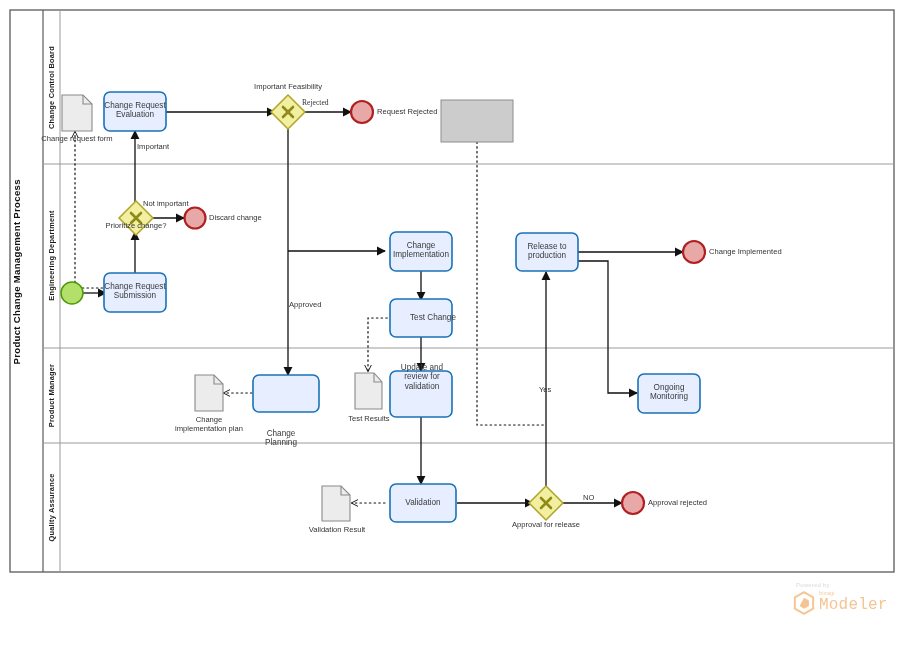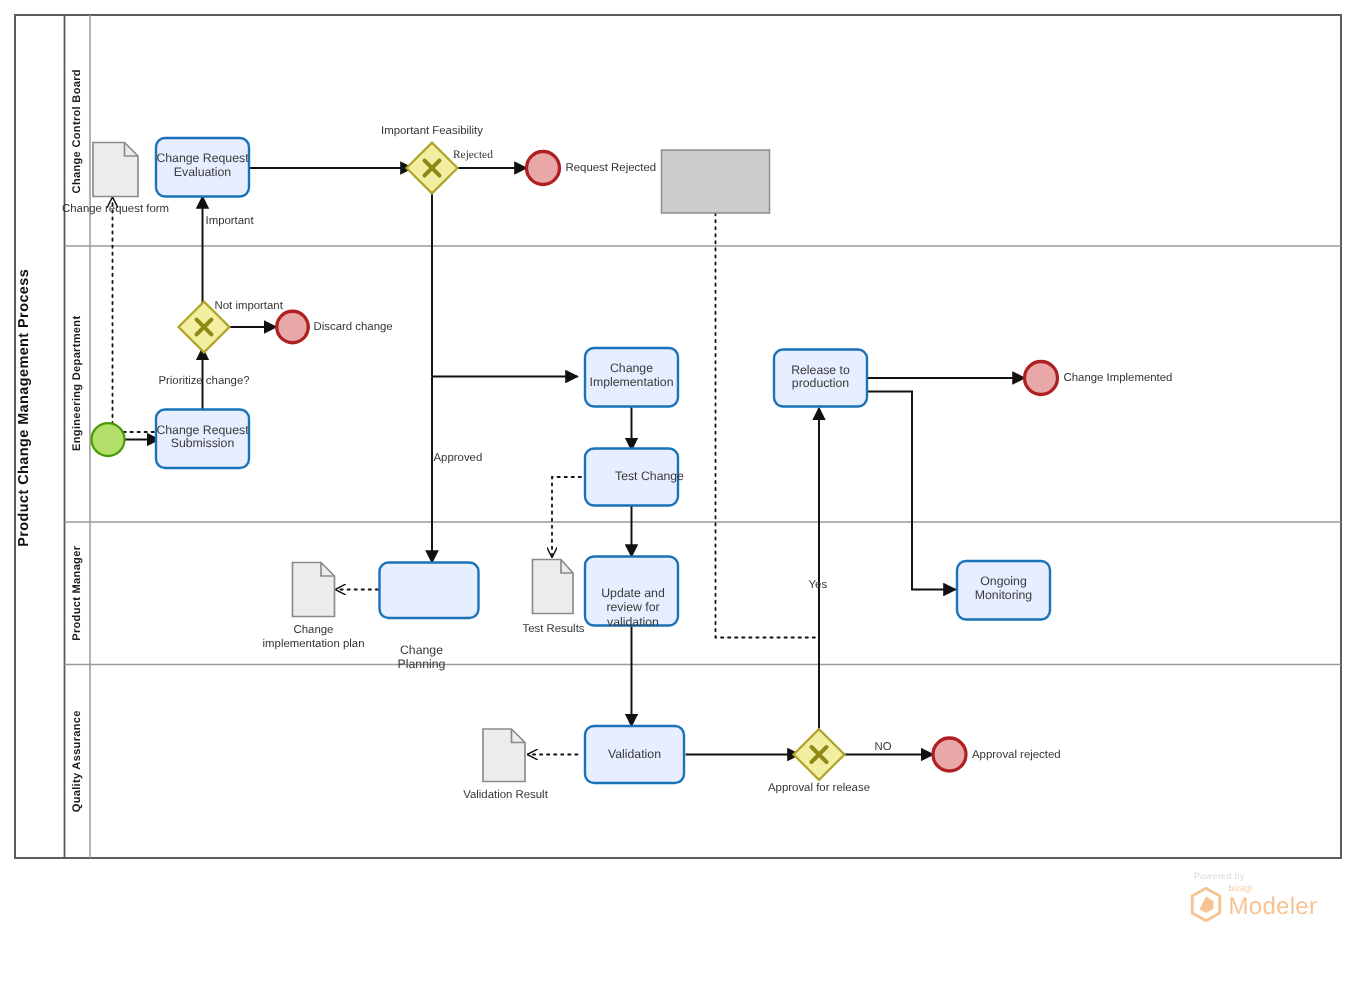--- a/index.html
+++ b/index.html
@@ -54,21 +54,21 @@
     font-size:6px;color:#d9d9d9;letter-spacing:.2px;
     position:absolute;left:7px;top:0;
   }
   #watermark .logo{position:absolute;left:4px;top:9px;width:22px;height:24px;}
   #watermark .brand{position:absolute;left:30px;top:8px;}
   #watermark .brand .small{
     font-family:"Liberation Sans", sans-serif;
     font-size:6px;color:#f7cfa3;display:block;line-height:7px;
   }
   #watermark .brand .big{
-    font-family:Liberation Sans, sans-serif;
+    font-family:Liberation Mono, monospace;
     font-size:16px;color:#f6c492;display:block;line-height:16px;letter-spacing:.2px;
   }
 </style>
 </head>
 <body>
 
 <div id="canvas">
 
   <svg id="bpmn-svg" viewBox="0 0 904 666" xmlns="http://www.w3.org/2000/svg">
     <defs>
@@ -205,31 +205,31 @@
   <div class="lane-title vert" style="left:-9px;top:503px;width:120px;text-align:center;">Quality Assurance</div>
 
   <div class="node-label task-label" style="left:104px;top:101px;width:62px;">Change Request
 Evaluation</div>
   <div class="node-label task-label" style="left:104px;top:282px;width:62px;">Change Request
 Submission</div>
   <div class="node-label task-label" style="left:390px;top:241px;width:62px;">Change
 Implementation</div>
   <div class="node-label task-label" style="left:390px;top:313px;width:62px;padding-left:12px;">Test Change</div>
   <div class="node-label task-label" style="left:253px;top:388px;width:56px;margin-top:41px;">Change Planning</div>
-  <div class="node-label task-label" style="left:390px;top:391px;width:64px;">Update and
+  <div class="node-label task-label" style="left:390px;top:363px;width:64px;">Update and
 review for
 validation</div>
   <div class="node-label task-label" style="left:516px;top:242px;width:62px;">Release to
 production</div>
   <div class="node-label task-label" style="left:638px;top:383px;width:62px;">Ongoing
 Monitoring</div>
   <div class="node-label task-label" style="left:390px;top:498px;width:66px;">Validation</div>
 
   <div class="node-label gw-label" style="left:238px;top:83px;width:100px;">Important Feasibility</div>
-  <div class="node-label gw-label" style="left:86px;top:250px;width:100px;text-align:center;">Prioritize change?</div>
+  <div class="node-label gw-label" style="left:86px;top:222px;width:100px;text-align:center;">Prioritize change?</div>
   <div class="node-label gw-label" style="left:496px;top:521px;width:100px;">Approval for release</div>
 
   <div class="node-label event-label" style="left:377px;top:108px;">Request Rejected</div>
   <div class="node-label event-label" style="left:209px;top:214px;">Discard change</div>
   <div class="node-label event-label" style="left:709px;top:248px;">Change Implemented</div>
   <div class="node-label event-label" style="left:648px;top:499px;">Approval rejected</div>
 
   <div class="node-label doc-label" style="left:32px;top:135px;width:90px;">Change request form</div>
   <div class="node-label doc-label" style="left:172px;top:416px;width:74px;">Change
 implementation plan</div>

